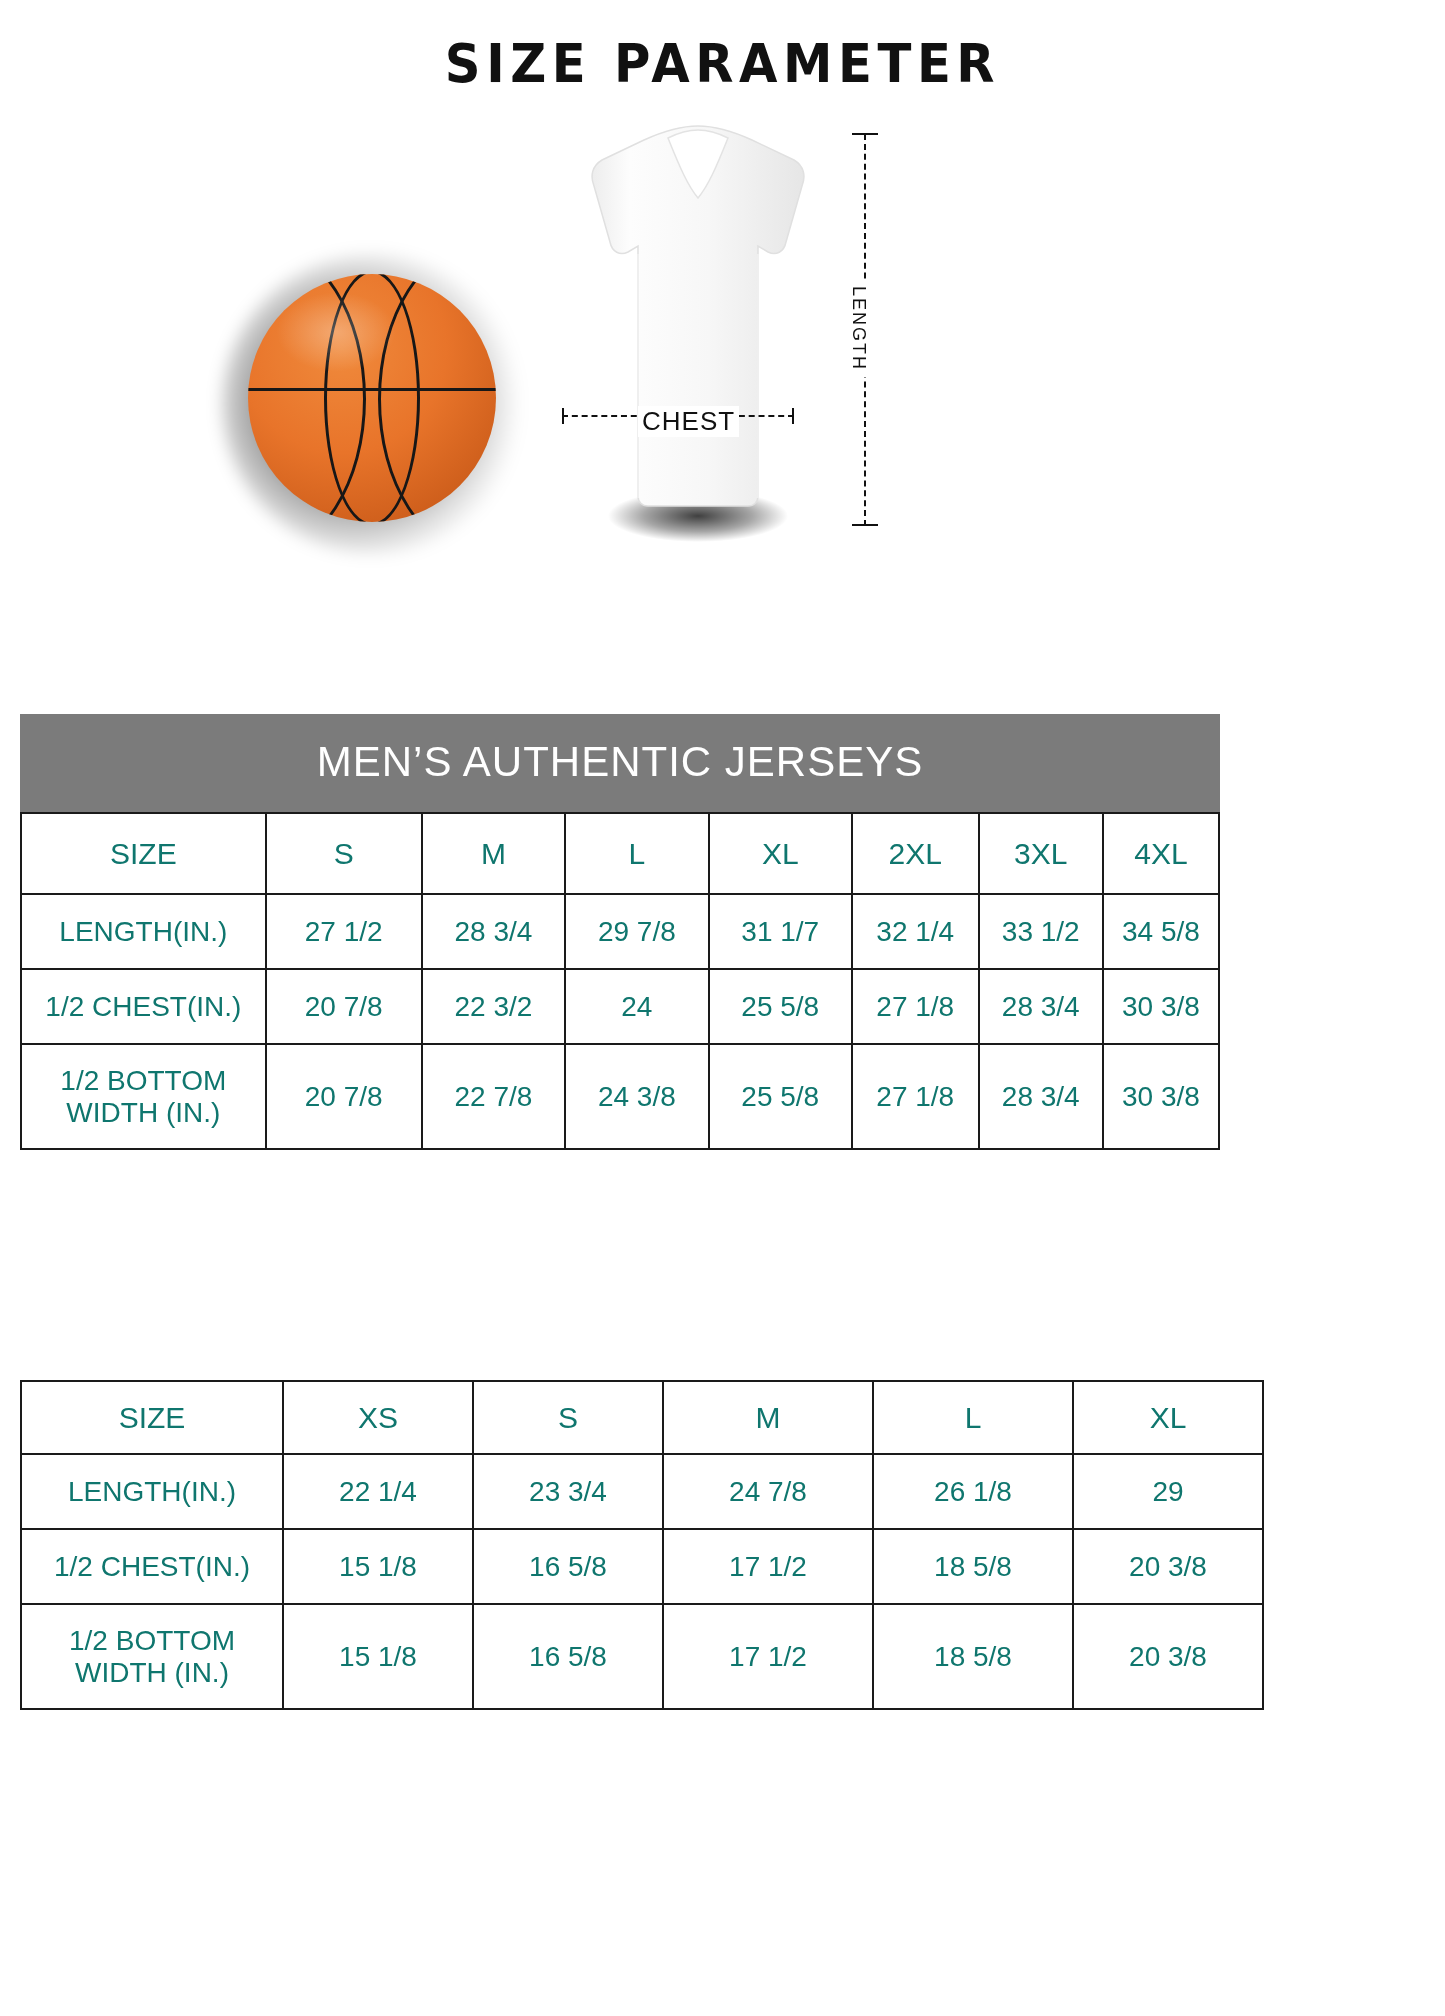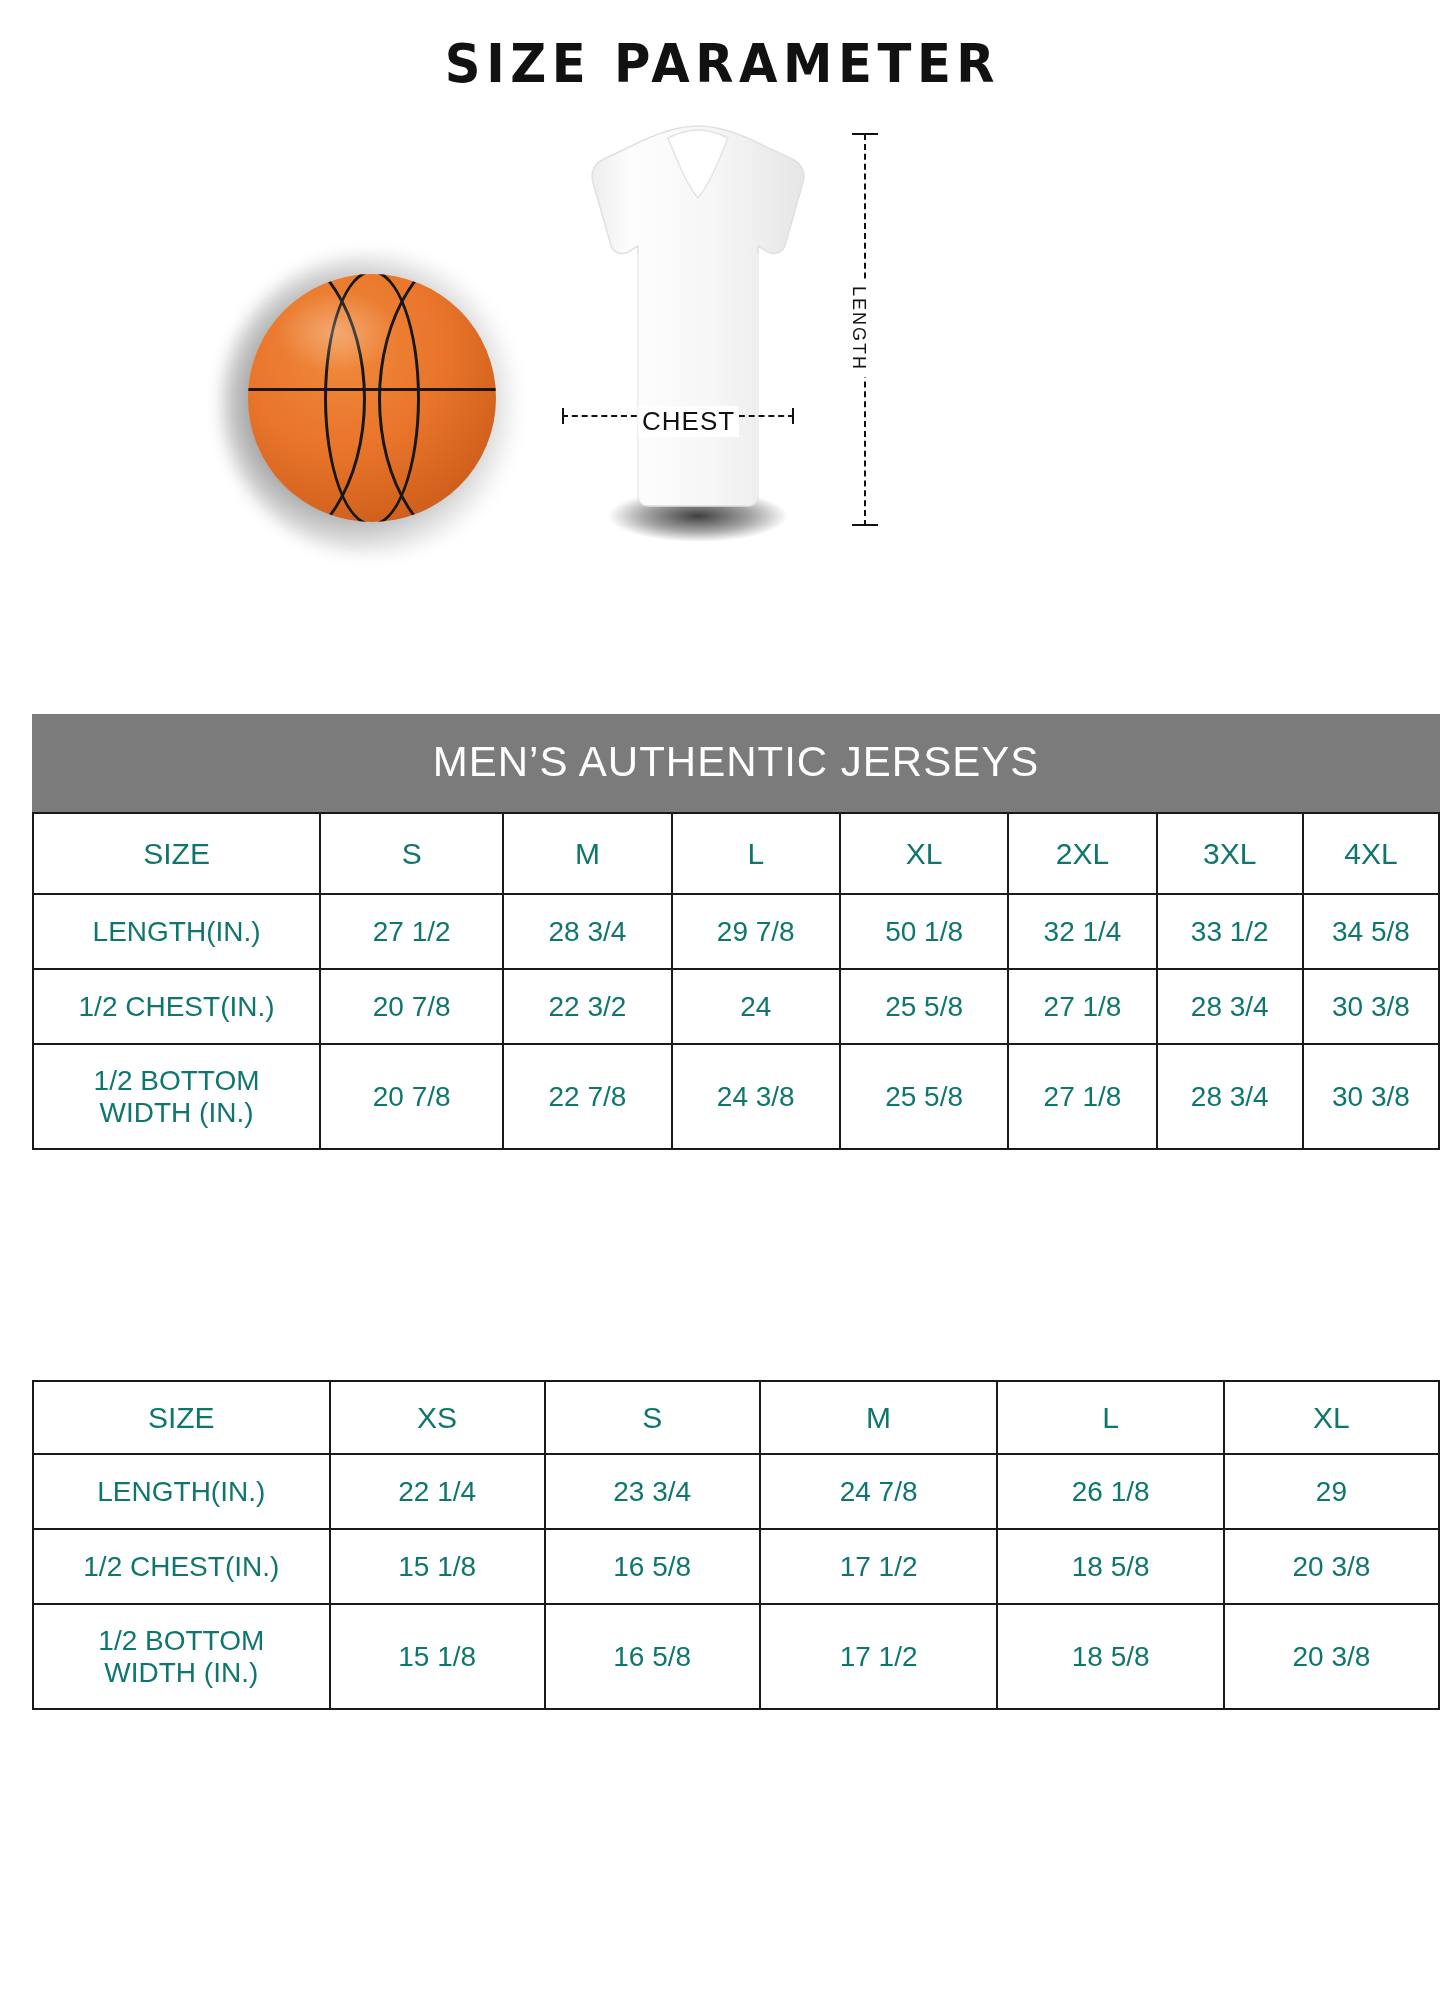--- a/index.html
+++ b/index.html
@@ -147,21 +147,21 @@
     left: -4px; top: 150px;
     font-size: 18px;
     letter-spacing: 2px;
     color: #111;
     writing-mode: vertical-rl;
     background: #ffffff;
     padding: 6px 2px;
   }
 
   
-  .table-block { position: absolute; left: 32px; width: 1408px; }
+  .table-block { position: absolute; left: 20px; width: 1200px; }
   .tbl-men { top: 714px; }
   .tbl-boy { top: 1380px; }
 
   .band {
     background: #7b7b7b;
     color: #ffffff;
     text-align: center;
     font-size: 42px;
     letter-spacing: 1px;
     padding: 24px 0 26px;
@@ -294,21 +294,21 @@
           <td>XL</td>
           <td>2XL</td>
           <td>3XL</td>
           <td>4XL</td>
         </tr>
         <tr>
           <td class="rowlabel">LENGTH(IN.)</td>
           <td>27  1/2</td>
           <td>28  3/4</td>
           <td>29  7/8</td>
-          <td>50  1/8</td>
+          <td>31  1/7</td>
           <td>32  1/4</td>
           <td>33  1/2</td>
           <td>34  5/8</td>
         </tr>
         <tr>
           <td class="rowlabel">1/2 CHEST(IN.)</td>
           <td>20  7/8</td>
           <td>22  3/2</td>
           <td>24</td>
           <td>25  5/8</td>

